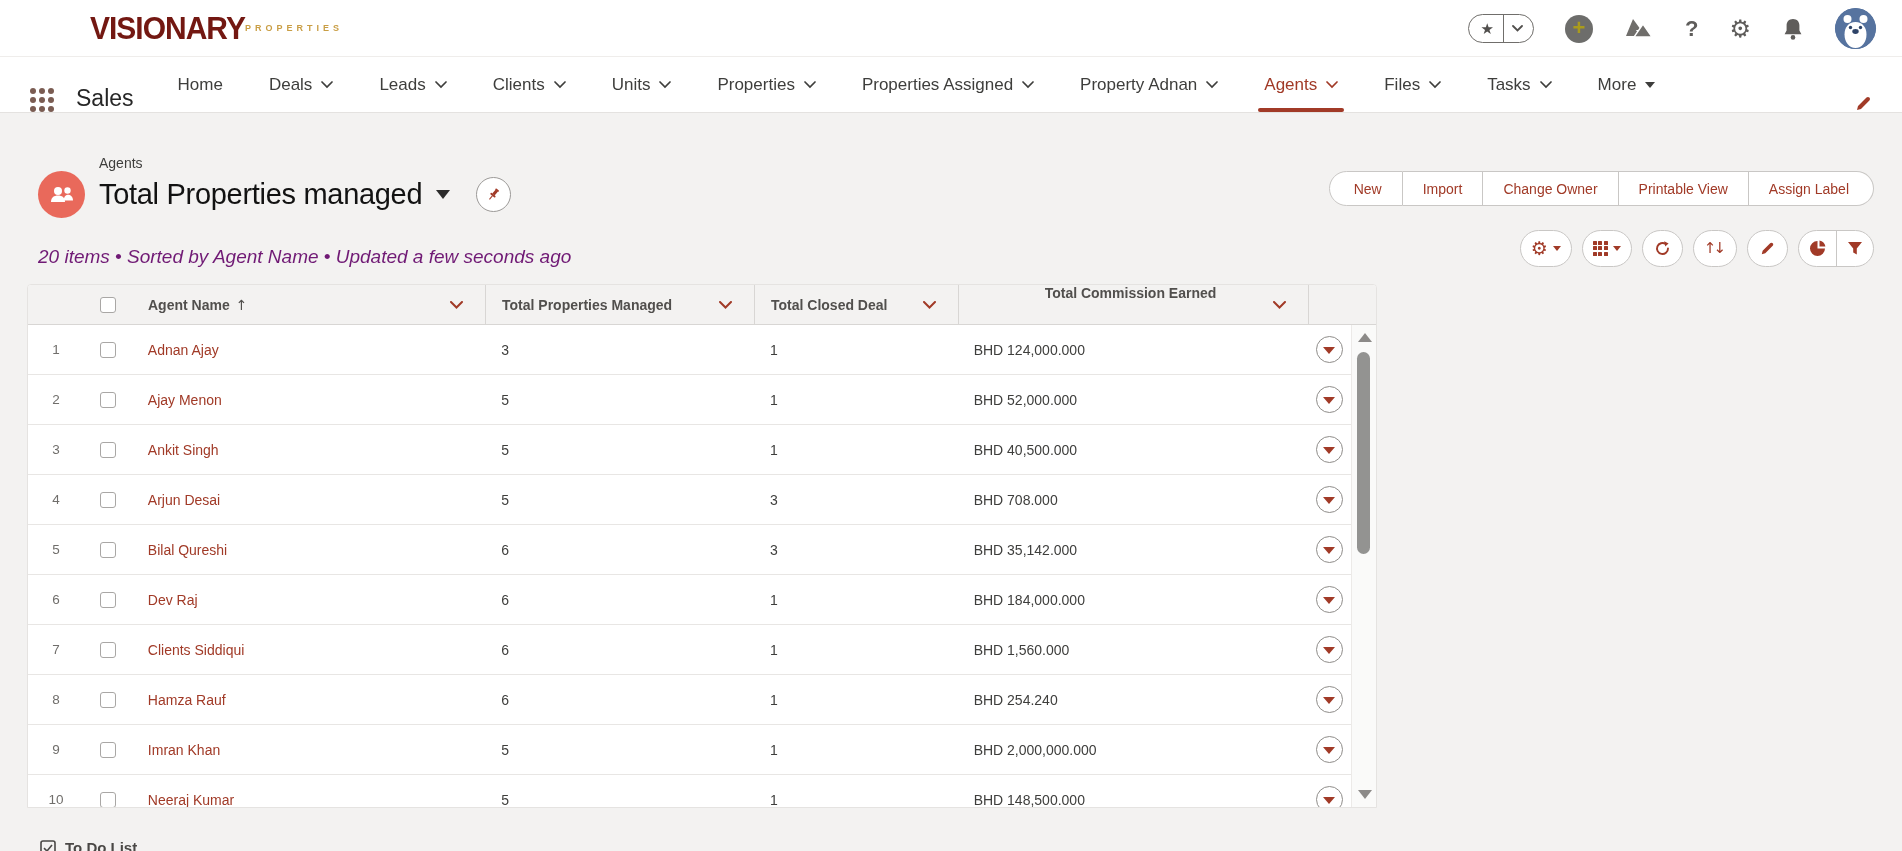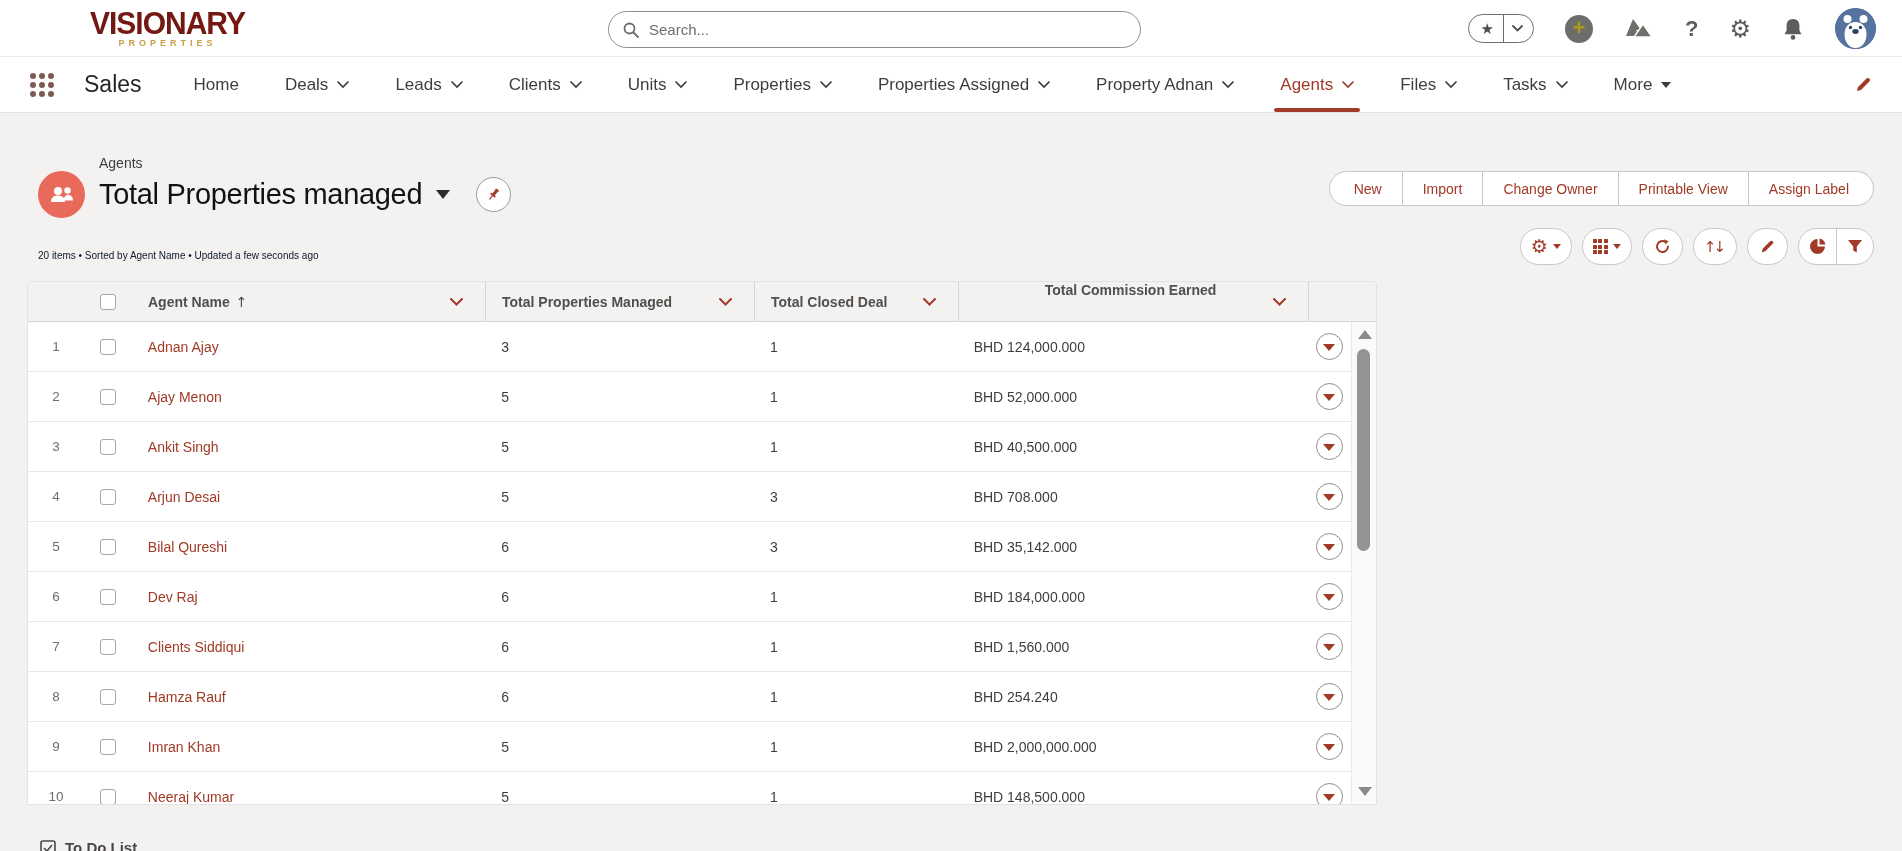--- a/index.html
+++ b/index.html
@@ -6,42 +6,42 @@
   html,body { width:1902px; height:851px; }
   body {
     font-family:"Liberation Sans","DejaVu Sans",sans-serif;
     background:#f3f2f1; color:#3e3e3c; overflow:hidden; position:relative;
   }
   
   .topbar {
     height:57px; background:#fff; display:flex; align-items:center; position:relative;
     border-bottom:1px solid #efedeb;
   }
-  .logo { margin-left:90px; display:flex; flex-direction:column; align-items:center; line-height:1; }
+  .logo { margin-left:90px; display:flex; align-items:center; line-height:1; }
   .logo-main { font-size:30px; font-weight:700; letter-spacing:-1px; color:#731812; transform:scaleY(1.05); }
   .logo-sub { font-size:9px; letter-spacing:4px; color:#c99e45; margin-top:1px; font-weight:700; }
   .global-search {
     position:absolute; left:608px; top:11px; width:533px; height:37px;
     border:1px solid #8f8d8a; border-radius:19px; background:#fff;
     display:flex; align-items:center; padding:0 14px; gap:10px;
   }
   .global-search input { border:none; outline:none; flex:1; font-size:15px; color:#3e3e3c; background:transparent; font-family:inherit; }
   .global-search input::placeholder { color:#706e6b; }
   .top-icons { position:absolute; right:26px; top:0; height:57px; display:flex; align-items:center; gap:31px; }
   .fav-group { display:flex; align-items:center; height:29px; border:1px solid #706e6b; border-radius:15px; overflow:hidden; }
   .fav-star { padding:0 9px 0 12px; font-size:15px; color:#514f4d; }
   .fav-div { width:1px; height:100%; background:#706e6b; }
   .fav-caret { padding:0 10px 0 8px; display:flex; }
   .plus-btn { width:28px; height:28px; border-radius:50%; background:#6d6d6b; color:#a99b1d; font-size:22px; font-weight:700; display:flex; align-items:center; justify-content:center; line-height:1; padding-bottom:2px; }
   .mono-icon { color:#706e6b; display:flex; align-items:center; }
   .help-icon { font-size:22px; font-weight:700; color:#5f5d5b; }
   .gear-glyph { font-size:24px; color:#5f5d5b; font-family:"DejaVu Sans",sans-serif; line-height:1; }
   .avatar { width:41px; height:41px; border-radius:50%; overflow:hidden; background:#56739f; }
   
-  .appbar { height:56px; background:#fff; display:flex; align-items:center; border-bottom:1px solid #e4e2e0; position:relative;gap:8px; }
+  .appbar { height:56px; background:#fff; display:flex; align-items:flex-end; border-bottom:1px solid #e4e2e0; position:relative; }
   .waffle { margin-left:30px; display:grid; grid-template-columns:repeat(3,6px); grid-template-rows:repeat(3,6px); gap:3px; cursor:pointer; }
   .waffle i { width:6px; height:6px; border-radius:50%; background:#7a5c52; }
   .app-name { font-size:23px; color:#262626; margin:0 44px 0 22px; font-weight:400; }
   .nav-tabs { display:flex; align-items:center; height:100%; gap:46px; }
   .tab { display:flex; align-items:center; gap:9px; height:100%; font-size:17px; color:#3e3e3c; cursor:pointer; position:relative; }
   .tab svg { stroke:#3e3e3c; }
   .tab.active { color:#a13a27; }
   .tab.active svg { stroke:#a13a27; }
   .tab.active::after { content:""; position:absolute; left:-6px; right:-6px; bottom:0; height:4px; background:#a13a27; border-radius:2px; }
   .caret-down { width:0; height:0; border-left:5px solid transparent; border-right:5px solid transparent; border-top:6px solid #3e3e3c; display:inline-block; }
@@ -57,21 +57,21 @@
   .title-caret { width:0; height:0; border-left:7px solid transparent; border-right:7px solid transparent; border-top:9px solid #2b2b2b; margin-left:2px; }
   .pin-btn { width:35px; height:35px; border:1px solid #9c9a98; border-radius:50%; background:#fff; display:flex; align-items:center; justify-content:center; margin-left:14px; cursor:pointer; }
   .record-actions { display:flex; margin-top:4px; }
   .rec-btn {
     height:35px; padding:0 20px; background:#fff; border:1px solid #c9c7c5; border-left-width:0;
     color:#a13a27; font-size:14px; font-family:inherit; cursor:pointer; white-space:nowrap;
   }
   .rec-btn:first-child { border-left-width:1px; border-radius:18px 0 0 18px; padding-left:24px; }
   .rec-btn:last-child { border-radius:0 18px 18px 0; padding-right:24px; }
   .meta-row { display:flex; justify-content:space-between; align-items:center; margin-top:10px; }
-  .summary { font-size:10px; color:#0f172a; margin-top:18px; }
+  .summary { font-size:19px; color:#701a75; margin-top:18px;font-style:italic; }
   .list-toolbar { display:flex; align-items:center; gap:10px; }
   .list-search { width:320px; height:37px; border:1px solid #8f8d8a; border-radius:19px; background:#fff; display:flex; align-items:center; padding:0 14px; gap:9px; }
   .list-search input { border:none; outline:none; flex:1; font-size:14.5px; color:#3e3e3c; background:transparent; font-family:inherit; }
   .list-search input::placeholder { color:#706e6b; }
   .tool-btn {
     height:37px; min-width:41px; border:1px solid #c9c7c5; border-radius:19px; background:#fff;
     display:flex; align-items:center; justify-content:center; gap:5px; padding:0 10px; cursor:pointer; color:#a13a27;
   }
   .tool-btn .sm-caret { width:0; height:0; border-left:4px solid transparent; border-right:4px solid transparent; border-top:5px solid #a13a27; }
   .tool-group { display:flex; height:37px; border:1px solid #c9c7c5; border-radius:19px; background:#fff; overflow:hidden; }
@@ -123,29 +123,20 @@
 </style>
 </head>
 <body>
 
 <header class="topbar">
   <div class="logo">
     <span class="logo-main">VISIONARY</span>
     <span class="logo-sub">PROPERTIES</span>
   </div>
 
-  <div class="global-search">
-    <span>
-      <svg width="16" height="16" viewBox="0 0 16 16">
-          <circle cx="6.5" cy="6.5" r="5" fill="none" stroke="#706e6b" stroke-width="1.8"></circle>
-          <line x1="10.5" y1="10.5" x2="15" y2="15" stroke="#706e6b" stroke-width="1.8" stroke-linecap="round"></line>
-        </svg>
-    </span>
-    <input type="text" placeholder="Search..." style="">
-  </div>
 
   <div class="top-icons">
     <div class="fav-group">
       <span class="fav-star">★</span>
       <span class="fav-div"></span>
       <span class="fav-caret">
         <svg width="11" height="7" viewBox="0 0 11 7">
             <path d="M1 1l4.5 4.5L10 1" fill="none" stroke="#514f4d" stroke-width="1.8" stroke-linecap="round"></path>
           </svg>
       </span>

